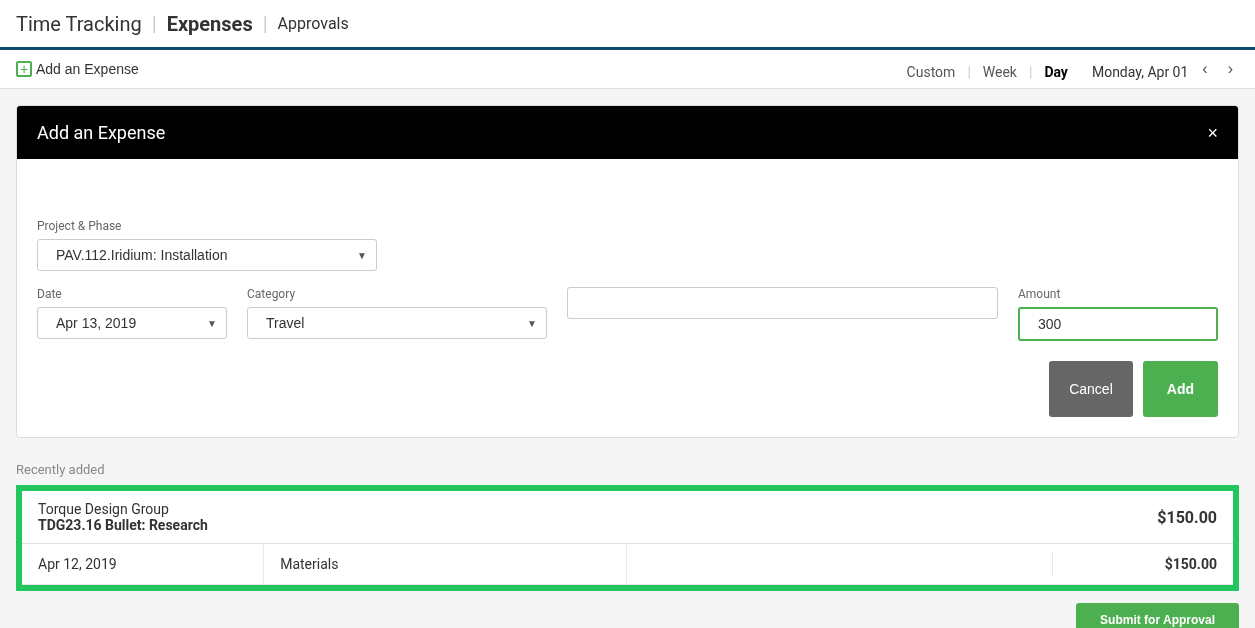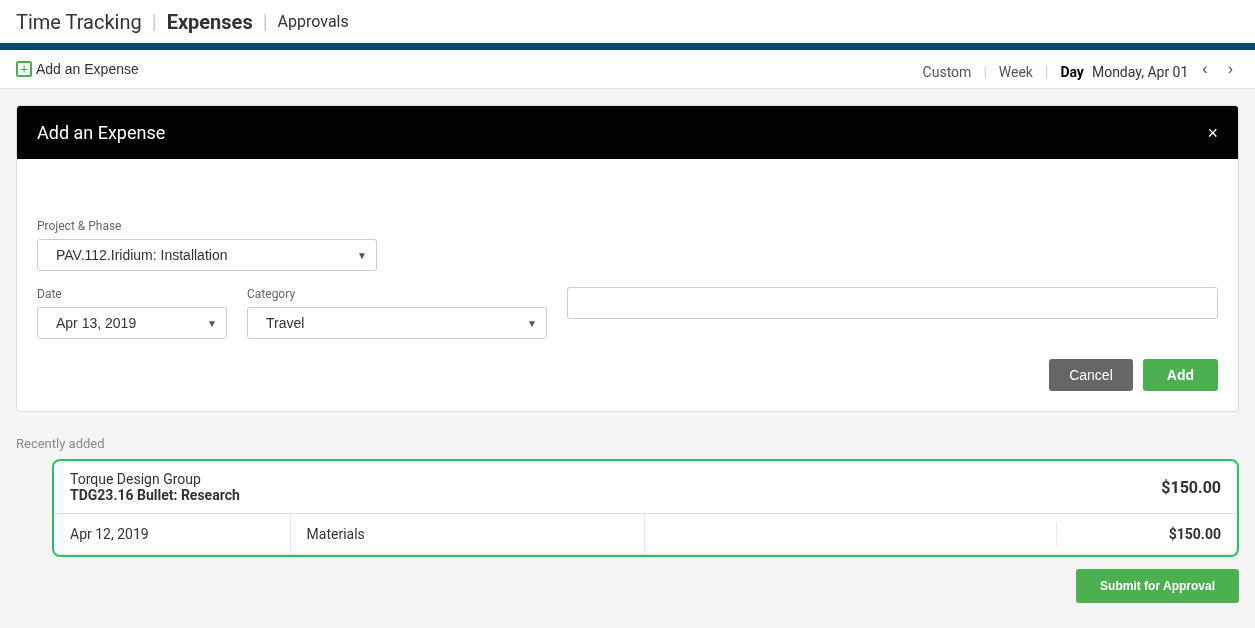--- a/index.html
+++ b/index.html
@@ -12,21 +12,21 @@
       min-height: 628px;
     }
 
     
     .top-nav {
       display: flex;
       align-items: center;
       padding: 0 16px;
       height: 50px;
       background: #fff;
-      border-bottom: 7px solid #0c4a6e;
+      border-bottom: 3px solid #0c4a6e;
     }
     .nav-title {
       font-size: 20px;
       font-weight: 400;
       color: #333;
     }
     .nav-sep {
       color: #ccc;
       margin: 0 10px;
       font-size: 20px;
@@ -99,20 +99,21 @@
       color: #000;
     }
     .date-nav {
       display: flex;
       align-items: center;
       gap: 8px;
     }
     .date-label {
       font-size: 14px;
       color: #333;
+      margin-left: 16px;
     }
     .nav-arrow {
       background: none;
       border: none;
       cursor: pointer;
       font-size: 16px;
       color: #555;
       padding: 2px 6px;
     }
 
@@ -209,21 +210,21 @@
       display: flex;
       justify-content: flex-end;
       gap: 10px;
       margin-top: 20px;
     }
     .cancel-btn {
       background: #666;
       color: #fff;
       border: none;
       border-radius: 3px;
-      padding: 8px 20px;
+      padding: 20px 20px;
       font-size: 14px;
       cursor: pointer;
     }
     .add-btn {
       background: #4CAF50;
       color: #fff;
       border: none;
       border-radius: 3px;
       padding: 8px 24px;
       font-size: 14px;
@@ -232,24 +233,23 @@
     }
 
     
     .recently-added-label {
       font-size: 13px;
       color: #888;
       margin-bottom: 8px;
     }
     .expense-group {
       background: #fff;
-      border: 2px solid #22c55e;
-      border-radius: 8px;
+      border: 6px solid #22c55e;
+      border-radius: 1px;
       overflow: hidden;
-      margin-left: 36px;
     }
     .expense-group-header {
       display: flex;
       align-items: center;
       justify-content: space-between;
       padding: 10px 16px;
       border-bottom: 1px solid #e0e0e0;
     }
     .client-name {
       font-size: 14px;
@@ -377,20 +377,24 @@
               <option value="Travel">Travel</option>
             </select>
             <span class="select-arrow">▼</span>
           </div>
         </div>
 
         <div class="field-group notes">
           <input type="text" style="">
         </div>
 
+        <div class="field-group amount">
+          <div class="field-label">Amount</div>
+          <input type="text" class="amount-input" value="300" style="">
+        </div>
       </div>
 
       <div class="dialog-actions">
         <button class="cancel-btn">Cancel</button>
         <button class="add-btn">Add</button>
       </div>
     </div>
   </div>
 
   <div>

